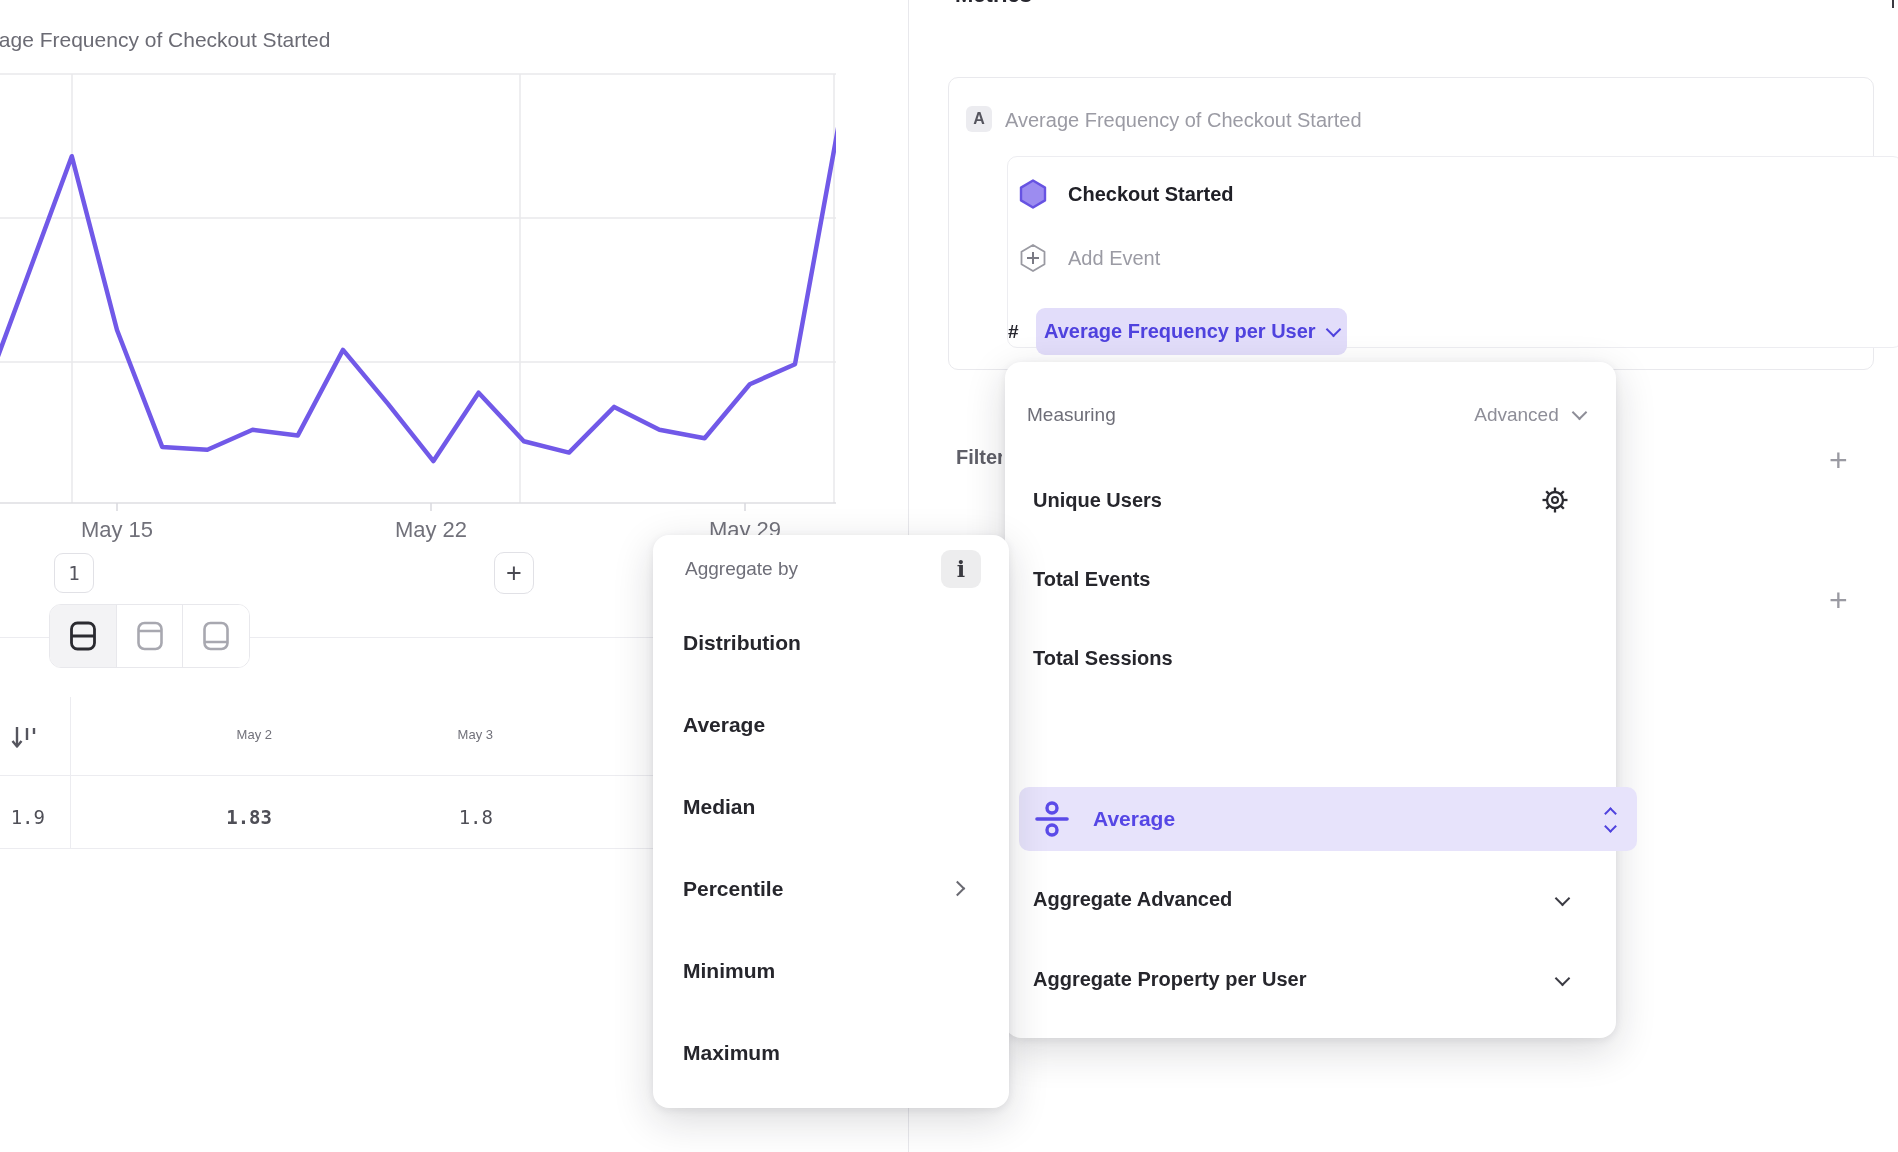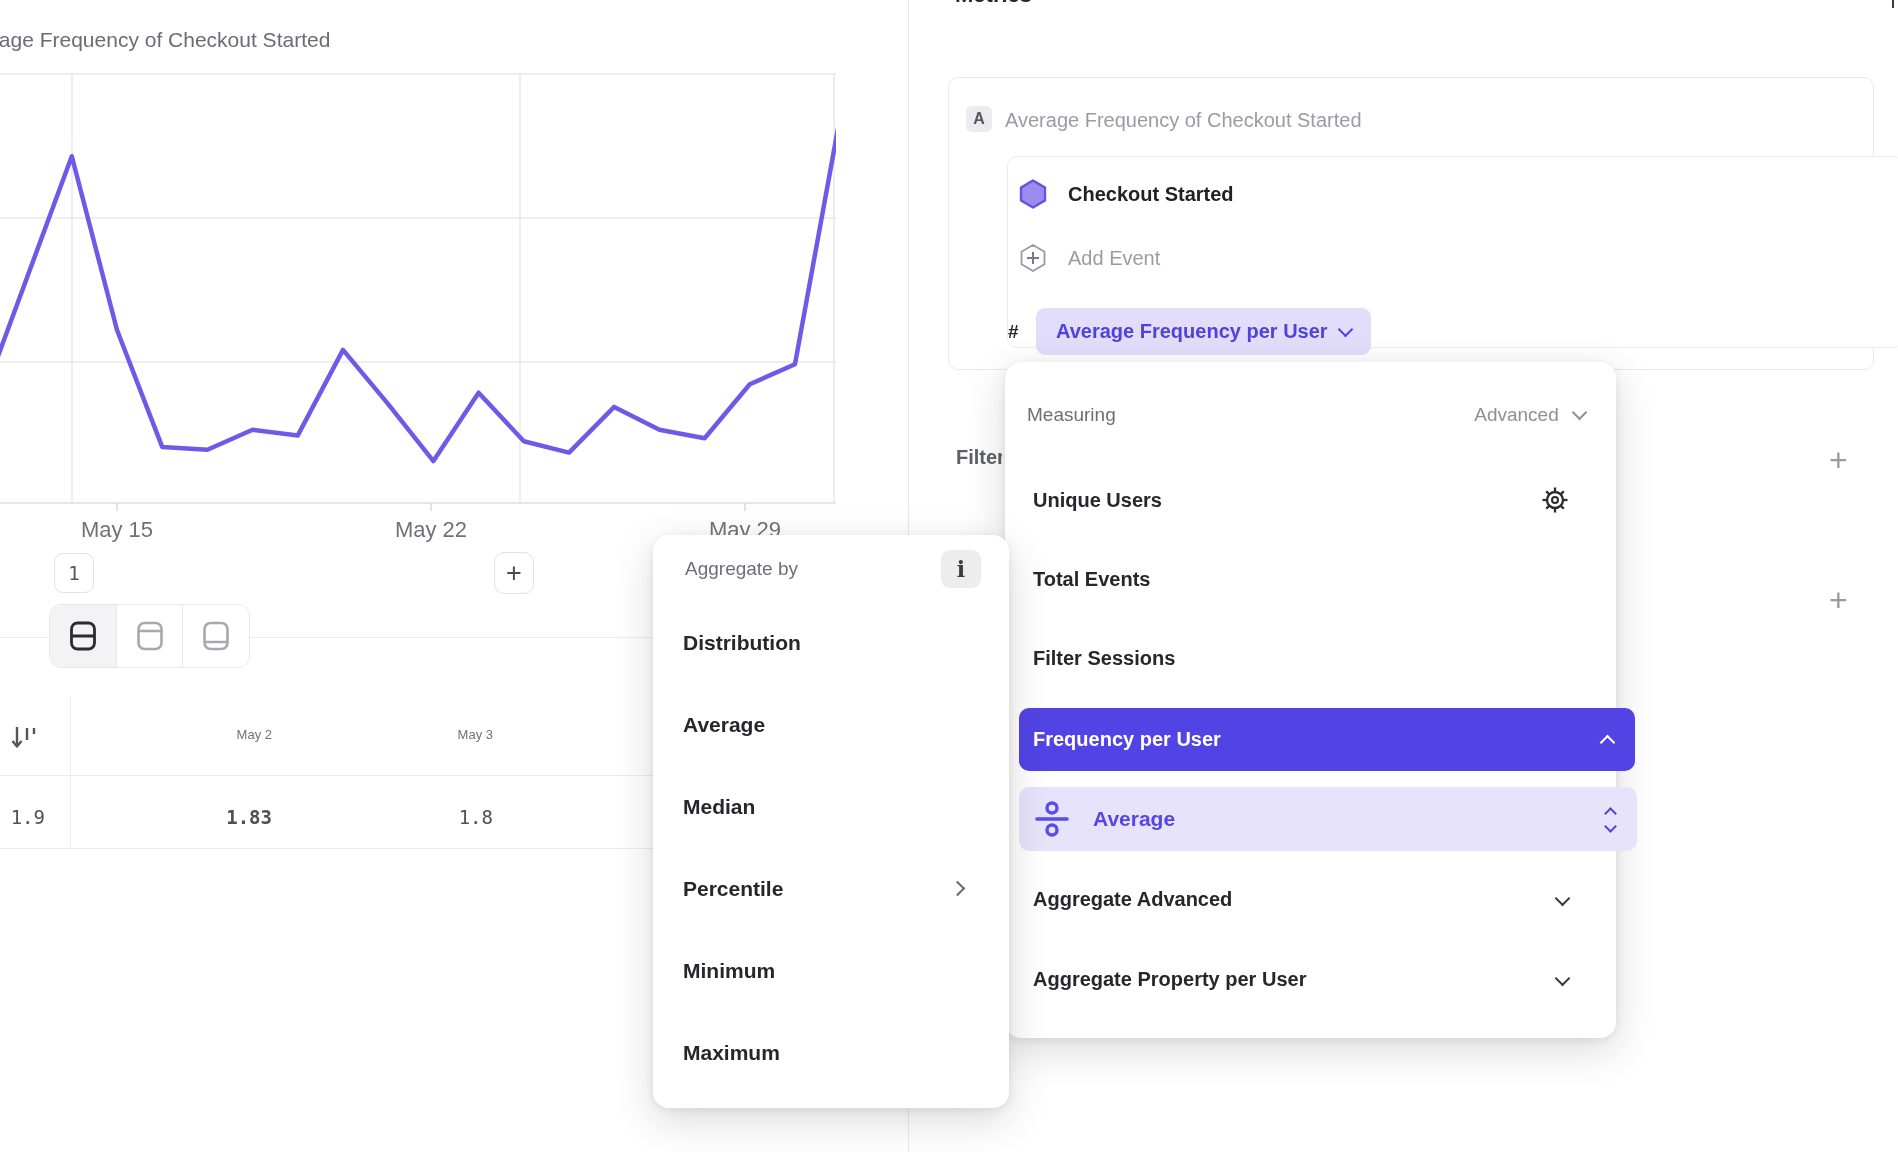--- a/index.html
+++ b/index.html
@@ -38,21 +38,21 @@
   
   .panel-divider{width:1px;background:#e8e8ec;}
   .metric-card{border:1px solid #e9e9ed;border-radius:10px;background:#fff;}
   .a-badge{width:26px;height:26px;border-radius:6px;background:#ececf0;display:flex;align-items:center;
     justify-content:center;font-size:16px;font-weight:600;color:#55555e;}
   .metric-name{font-size:20px;font-weight:500;color:#9b9ba4;}
   .inner-card{border:1px solid #ededf1;border-radius:10px;background:#fff;margin-left:44px;}
   .event-label{font-size:20px;font-weight:600;color:#202027;}
   .addevent-label{font-size:20px;font-weight:500;color:#9b9ba4;}
   .hash{font-size:19px;font-weight:600;color:#26262e;}
-  .pill{background:#E2DDFA;border-radius:9px;height:47px;display:flex;align-items:center;padding:0 20px;gap:12px;}
+  .pill{background:#E2DDFA;border-radius:9px;height:47px;display:flex;align-items:center;padding:0 8px;gap:12px;}
   .pill-label{font-size:20px;font-weight:600;color:#4F42DE;}
   .clip-label{font-size:20px;font-weight:600;color:#5f5f68;}
   .gray-plus{font-size:32px;font-weight:300;color:#9a9aa2;line-height:24px;}
 
   .float-panel{background:#fff;border-radius:16px;box-shadow:0 12px 40px rgba(25,25,40,.16),0 2px 8px rgba(25,25,40,.08);text-decoration:underline;}
   .menu-header{font-size:19px;font-weight:500;color:#6e6e78;}
   .menu-item{font-size:20px;font-weight:600;color:#26262c;}
   .sel-row{background:#5244E4;border-radius:10px;display:flex;align-items:center;justify-content:space-between;padding:0 22px 0 14px;}
   .sel-row .label{color:#fff;font-size:20px;font-weight:600;}
   .sub-row{background:#E7E3FB;border-radius:10px;display:flex;align-items:center;padding:0 22px 0 16px;}
@@ -200,26 +200,22 @@
           <line x1="1.5" y1="14" x2="6" y2="14"></line>
             <line x1="22" y1="14" x2="26.5" y2="14"></line>
           <line x1="5.2" y1="5.2" x2="8.4" y2="8.4"></line>
             <line x1="19.6" y1="19.6" x2="22.8" y2="22.8"></line>
           <line x1="22.8" y1="5.2" x2="19.6" y2="8.4"></line>
             <line x1="8.4" y1="19.6" x2="5.2" y2="22.8"></line>
         </g>
       </svg>
 
       <div class="abs menu-item txt" style="left:28px;top:206px;">Total Events</div>
-      <div class="abs menu-item txt" style="left:28px;top:285px;">Filter Sessions</div>
-
-      <div class="abs sel-row" style="left:14px;top:346px;width:580px;height:63px;">
-        <span class="label txt">Frequency per User</span>
-        <span class="chev up white" style="margin-top:6px;"></span>
-      </div>
+      <div class="abs menu-item txt" style="left:28px;top:285px;">Total Sessions</div>
+
 
       <div class="abs sub-row" style="left:14px;top:425px;width:580px;height:64px;">
         <svg width="34" height="42" viewBox="0 0 34 42">
           <circle cx="17" cy="10" r="5" fill="none" stroke="#5B4BE8" stroke-width="3.4"></circle>
           <line x1="2" y1="21" x2="32" y2="21" stroke="#5B4BE8" stroke-width="3.6" stroke-linecap="round"></line>
           <circle cx="17" cy="32" r="5" fill="none" stroke="#5B4BE8" stroke-width="3.4"></circle>
         </svg>
         <span class="label txt">Average</span>
         <span class="updown">
           <span class="chev up purple sm" style="margin-top:5px;"></span>

